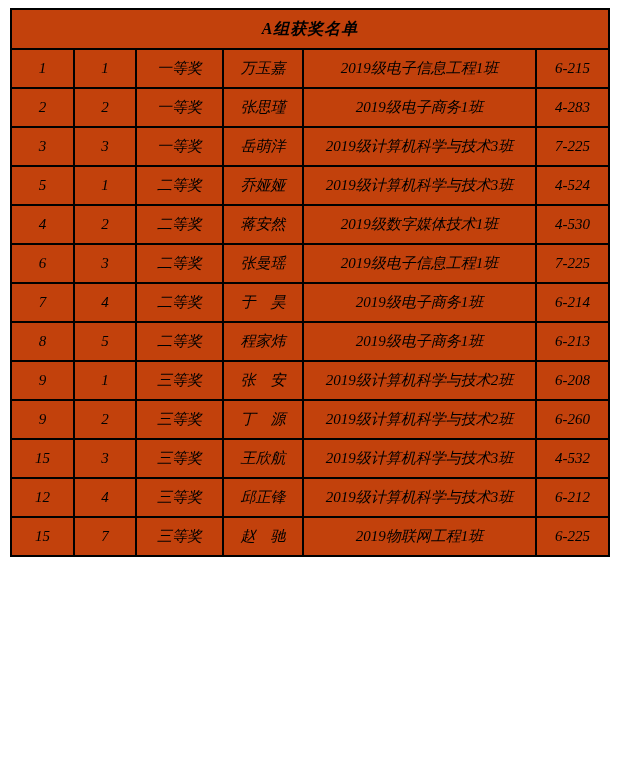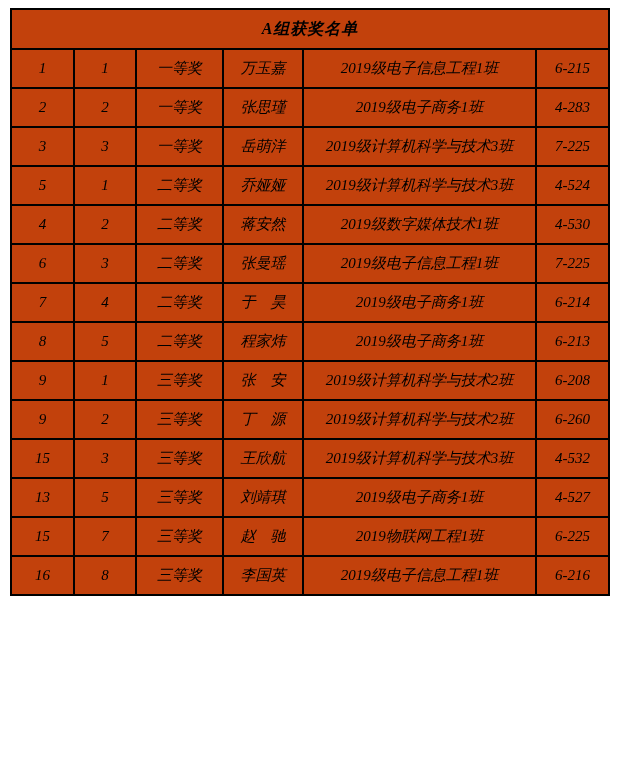--- a/index.html
+++ b/index.html
@@ -149,38 +149,30 @@
         </tr>
         <tr>
           <td>15</td>
           <td>3</td>
           <td>三等奖</td>
           <td>王欣航</td>
           <td>2019级计算机科学与技术3班</td>
           <td>4-532</td>
         </tr>
         <tr>
-          <td>13</td>
-          <td>5</td>
+          <td>12</td>
+          <td>4</td>
           <td>三等奖</td>
-          <td>刘靖琪</td>
-          <td>2019级电子商务1班</td>
-          <td>4-527</td>
+          <td>邱正锋</td>
+          <td>2019级计算机科学与技术3班</td>
+          <td>6-212</td>
         </tr>
         <tr>
           <td>15</td>
           <td>7</td>
           <td>三等奖</td>
           <td>赵　驰</td>
           <td>2019物联网工程1班</td>
           <td>6-225</td>
         </tr>
-        <tr>
-          <td>16</td>
-          <td>8</td>
-          <td>三等奖</td>
-          <td>李国英</td>
-          <td>2019级电子信息工程1班</td>
-          <td>6-216</td>
-        </tr>
       </tbody>
   </table>
 </div>
 
 </body></html>

